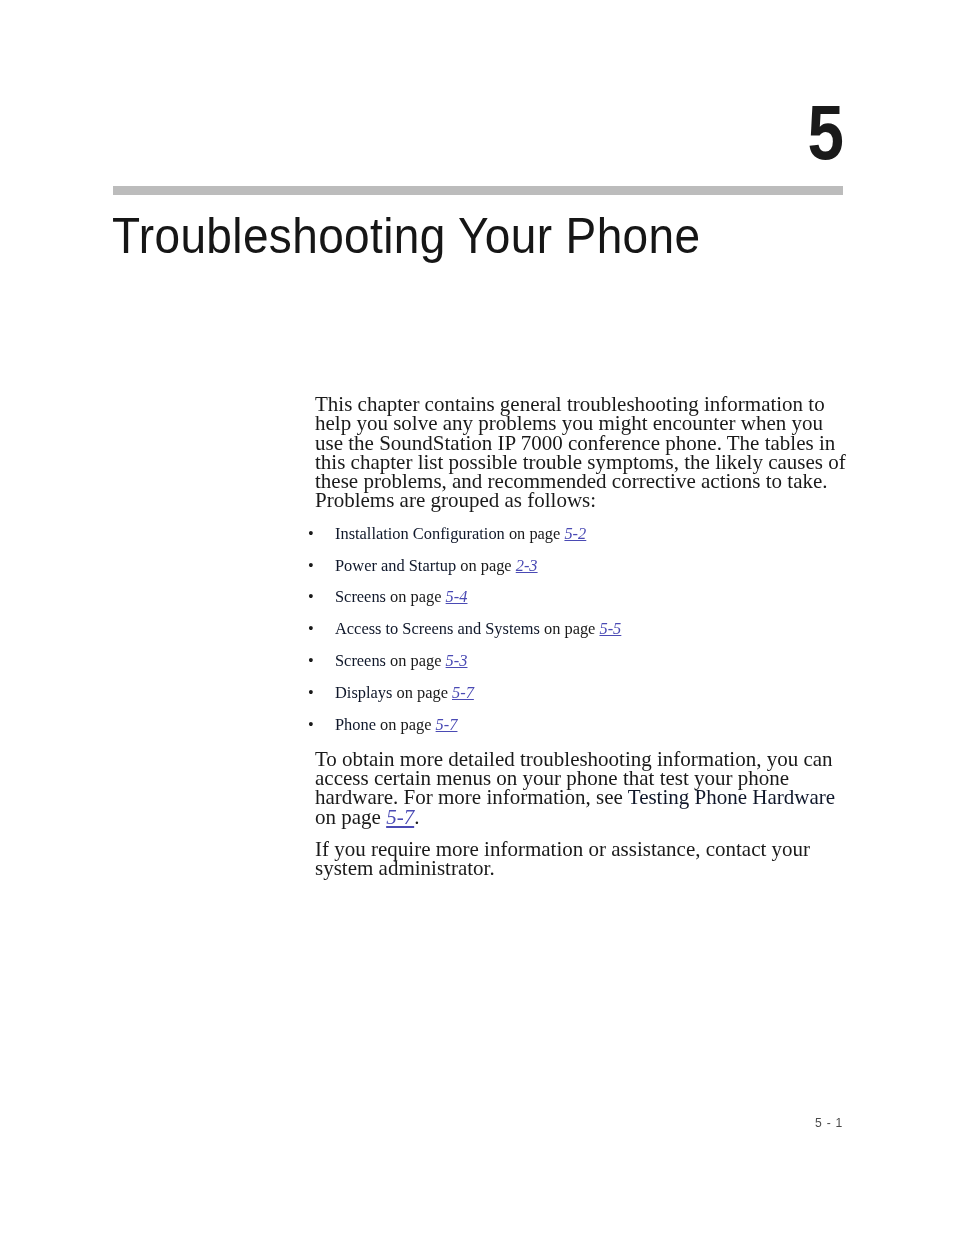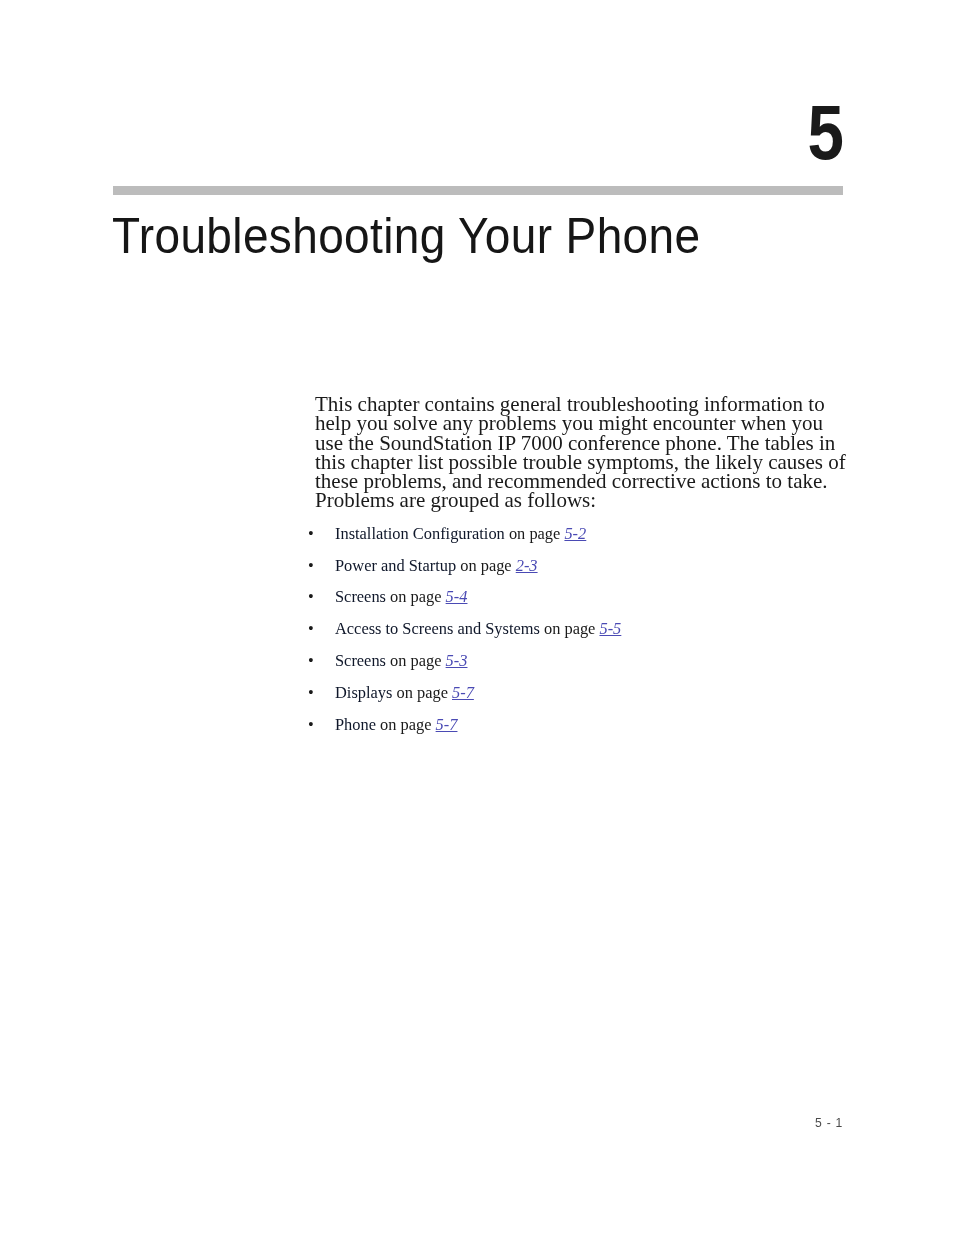--- a/index.html
+++ b/index.html
@@ -173,19 +173,21 @@
       </li>
 
       <li class="bullet-item">
         <span class="bullet-mark">•</span><a class="xref" href="#">Phone</a><span class="plain"> on page </span><a class="pagenum" href="#">5-7</a>
       </li>
 
     </ul>
 
     <div class="list-gap"></div>
 
+    <p class="para"><span>To obtain more detailed troubleshooting information, you can access certain menus on your phone that test your phone hardware. For more information, see </span><a class="xref" href="#">Testing Phone Hardware</a><span class="plain"> on page </span><a class="pagenum" href="#">5-7</a><span class="plain">.</span></p>
 
+    <p class="para">If you require more information or assistance, contact your system administrator.</p>
 
   </div>
 
   <div class="folio">5 - 1</div>
 
 </div>
 
 </body></html>

